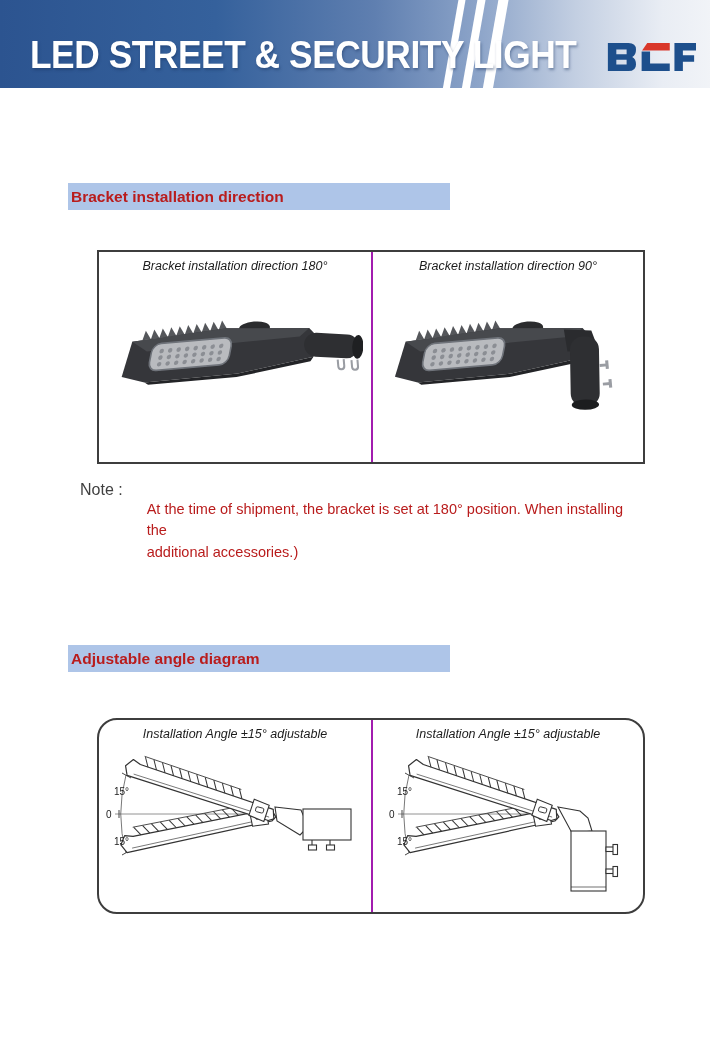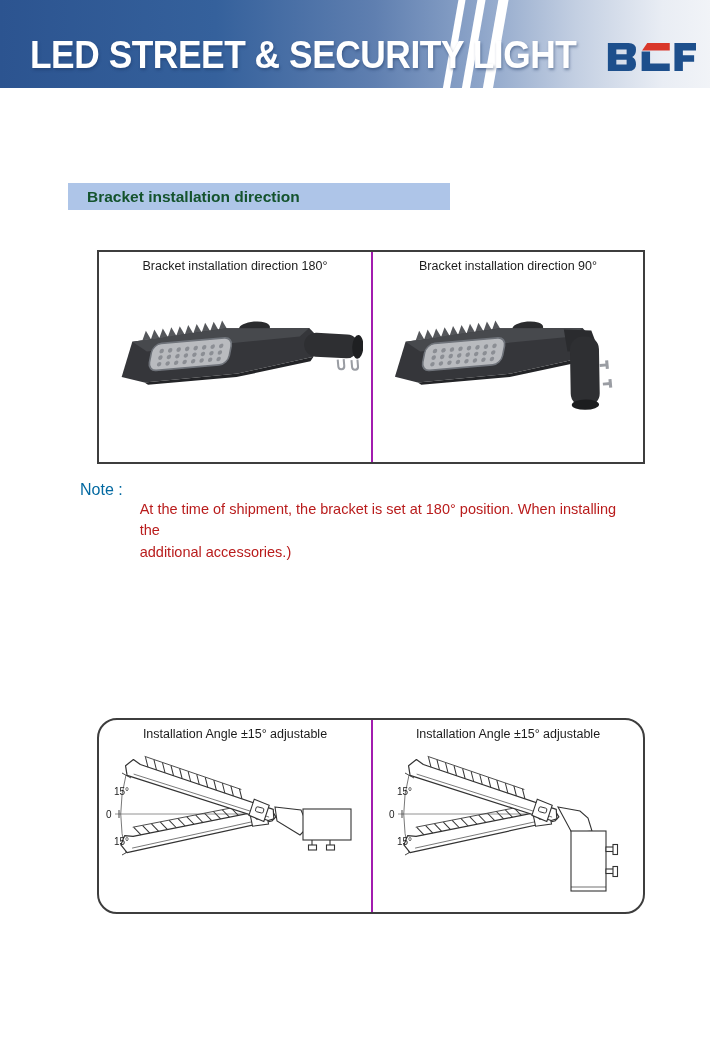--- a/index.html
+++ b/index.html
@@ -26,51 +26,51 @@
     position:absolute; left:30px; top:34px;
     font-size:38px; font-weight:bold; color:#ffffff; letter-spacing:-0.5px;
     transform:scaleX(0.93); transform-origin:left center; white-space:nowrap;
     text-shadow:1px 2px 3px rgba(25,50,95,0.45);
   }
   .logo { position:absolute; right:24px; top:38px; width:90px; height:38px; }
 
   
   .section-bar {
     position:absolute; left:68px; width:382px; height:27px;
-    background:#aec5e8; line-height:27px; padding-left:19px;
-    font-size:15.5px; font-weight:bold; color:#14532d;
+    background:#aec5e8; line-height:27px; padding-left:3px;
+    font-size:15.5px; font-weight:bold; color:#b91c1c;
   }
   .bar-bracket { top:183px; }
   .bar-angle { top:645px; }
 
   
   .figure-box {
     position:absolute; left:97px; width:548px;
     border:2px solid #3d3d3d; display:flex; background:#ffffff;
   }
   .box-bracket { top:250px; height:214px; }
   .box-angle { top:718px; height:196px;border-radius:20px; }
   .figure-cell {
     flex:1 1 50%; position:relative; display:flex; flex-direction:column;
     align-items:center; overflow:hidden;
   }
   .figure-cell + .figure-cell { border-left:2px solid #a21caf; }
   .figure-caption {
-    margin-top:7px; font-size:12.5px; color:#1c1c1c; white-space:nowrap;
+    margin-top:7px; font-size:12.5px; color:#1c1c1c; white-space:nowrap;font-style:italic;
   }
   .photo-svg { margin-top:2px; }
   .draw-svg { margin-top:0px; }
 
   
   .note {
     position:absolute; left:80px; top:479px; width:560px;
     display:flex; align-items:flex-start;
   }
   .note-label {
-    font-size:16px; color:#0369a1; white-space:nowrap; margin-right:17px;
+    font-size:16px; color:#404040; white-space:nowrap; margin-right:24px;
     line-height:21px;
   }
   .note-lines { font-size:14.5px; color:#b91c1c; line-height:21.3px;margin-top:20px; }
 
   svg text { font-family:"Liberation Sans", sans-serif; }
 </style>
 </head>
 <body>
 
 <div class="page">
@@ -234,20 +234,21 @@
   </div>
 
   <div class="note">
     <span class="note-label">Note :</span>
     <div class="note-lines">
       <div>At the time of shipment, the bracket is set at 180° position. When installing the</div>
       <div>additional accessories.)</div>
     </div>
   </div>
 
+  <div class="section-bar bar-angle">Adjustable angle diagram</div>
 
   <div class="figure-box box-angle">
 
     <div class="figure-cell">
       <div class="figure-caption">Installation Angle ±15° adjustable</div>
       <svg class="draw-svg" width="262" height="168" viewBox="0 0 262 168">
         <defs>
           <g id="fxA">
             <path d="M20,42 L28,45 L168,54 L171,63 L166,66 L18,59 L14,50 Z" fill="#ffffff" stroke="#333" stroke-width="1.2" stroke-linejoin="round"></path>
             <path d="M24,56 L166,62.5" stroke="#333" stroke-width="0.6"></path>

